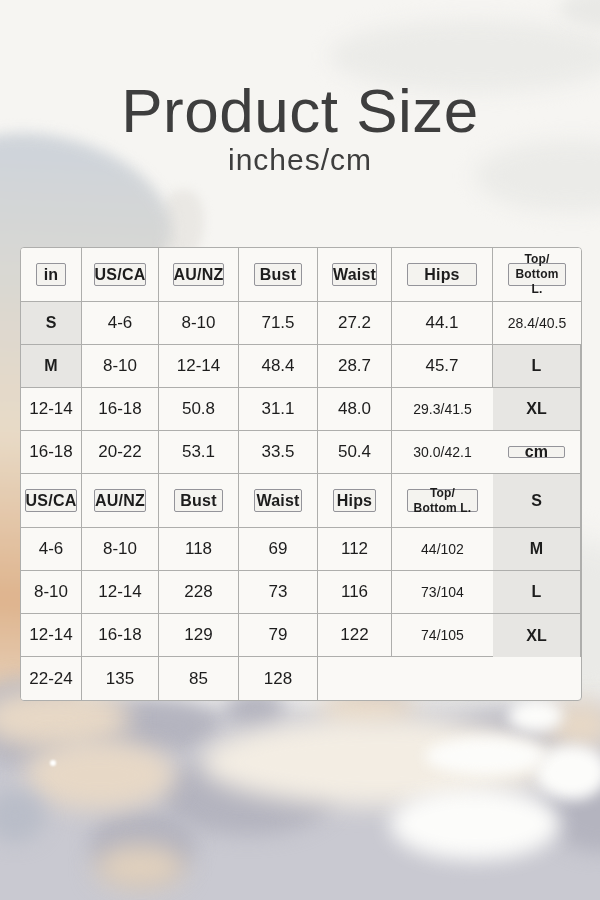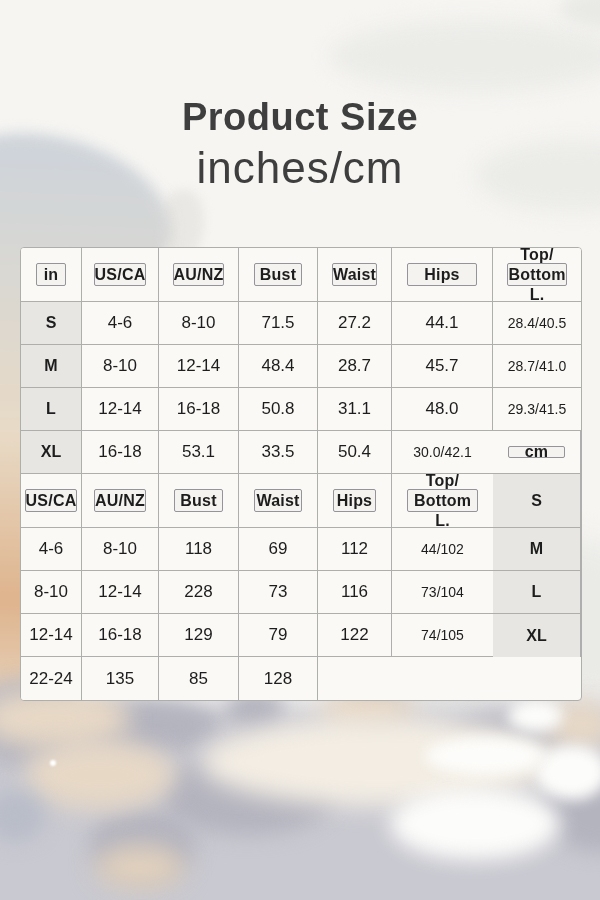--- a/index.html
+++ b/index.html
@@ -43,22 +43,22 @@
   .white{background:#fcfcfa;filter:blur(7px);}
   .w1{left:508px;top:700px;width:55px;height:32px;}
   .w2{left:536px;top:745px;width:72px;height:55px;}
   .w3{left:390px;top:788px;width:170px;height:72px;filter:blur(10px);}
   .w4{left:425px;top:737px;width:120px;height:38px;}
   .gblue{left:-15px;top:790px;width:60px;height:52px;background:#b9bdc8;}
   .dot{left:50px;top:760px;width:6px;height:6px;background:#ffffff;filter:blur(1px);}
 
   
   .titles{position:absolute;top:78px;left:0;width:600px;text-align:center;z-index:2;}
-  .title{font-size:38px;font-weight:700;color:var(--title-color);letter-spacing:.5px;line-height:1.05;margin-top:20px;}
-  .subtitle{font-size:44px;font-weight:400;color:var(--title-color);letter-spacing:1px;margin-top:5px;}
+  .title{font-size:62px;font-weight:400;color:var(--title-color);letter-spacing:.5px;line-height:1.05;}
+  .subtitle{font-size:30px;font-weight:400;color:var(--title-color);letter-spacing:1px;}
 
   
   .size-table{
     position:absolute;left:20px;top:247px;z-index:2;
     display:grid;
     grid-template-columns:61px 77px 80px 79px 74px 101px 88px;
     grid-template-rows:54px repeat(4,43px) 54px repeat(4,43px);
     border:1px solid var(--table-border);border-radius:4px;overflow:hidden;
     background:var(--cell-bg);color:var(--text-color);
   }
@@ -66,21 +66,21 @@
     border-right:1px solid var(--table-border);border-bottom:1px solid var(--table-border);
     background:var(--cell-bg);font-size:17px;}
   .cell.col-last{border-right:none;}
   .cell.row-last{border-bottom:none;}
   .cell.size{background:var(--size-col-bg);font-weight:700;font-size:16px;}
   .cell.small{font-size:14px;}
   .cell.hdr{padding:15px;}
   .hdr-inner{flex:1;align-self:stretch;display:flex;align-items:center;justify-content:center;
     border:1px solid var(--header-box-border);background:var(--header-box-bg);border-radius:2px;
     font-weight:700;font-size:16px;letter-spacing:.2px;white-space:pre-line;text-align:center;line-height:1.25;}
-  .hdr.small .hdr-inner{font-size:16px;}
+  .hdr.small .hdr-inner{font-size:12px;}
 </style>
 </head>
 <body>
 
 <div class="page">
 
   <div class="bg">
     <div class="blob cloud-a"></div>
     <div class="blob cloud-b"></div>
     <div class="blob cloud-c"></div>
@@ -144,30 +144,30 @@
       <div class="cell val">71.5</div>
       <div class="cell val">27.2</div>
       <div class="cell val">44.1</div>
       <div class="cell val col-last small">28.4/40.5</div>
       <div class="cell size">M</div>
       <div class="cell val">8-10</div>
       <div class="cell val">12-14</div>
       <div class="cell val">48.4</div>
       <div class="cell val">28.7</div>
       <div class="cell val">45.7</div>
-      <div class="cell val col-last small">28.7/41.0</div>
       <div class="cell size">L</div>
       <div class="cell val">12-14</div>
       <div class="cell val">16-18</div>
       <div class="cell val">50.8</div>
       <div class="cell val">31.1</div>
       <div class="cell val">48.0</div>
       <div class="cell val col-last small">29.3/41.5</div>
       <div class="cell size">XL</div>
       <div class="cell val">16-18</div>
+      <div class="cell val">20-22</div>
       <div class="cell val">53.1</div>
       <div class="cell val">33.5</div>
       <div class="cell val">50.4</div>
       <div class="cell val col-last small">30.0/42.1</div>
       <div class="cell hdr">
         <div class="hdr-inner">cm</div>
       </div>
       <div class="cell hdr">
         <div class="hdr-inner">US/CA</div>
       </div>

